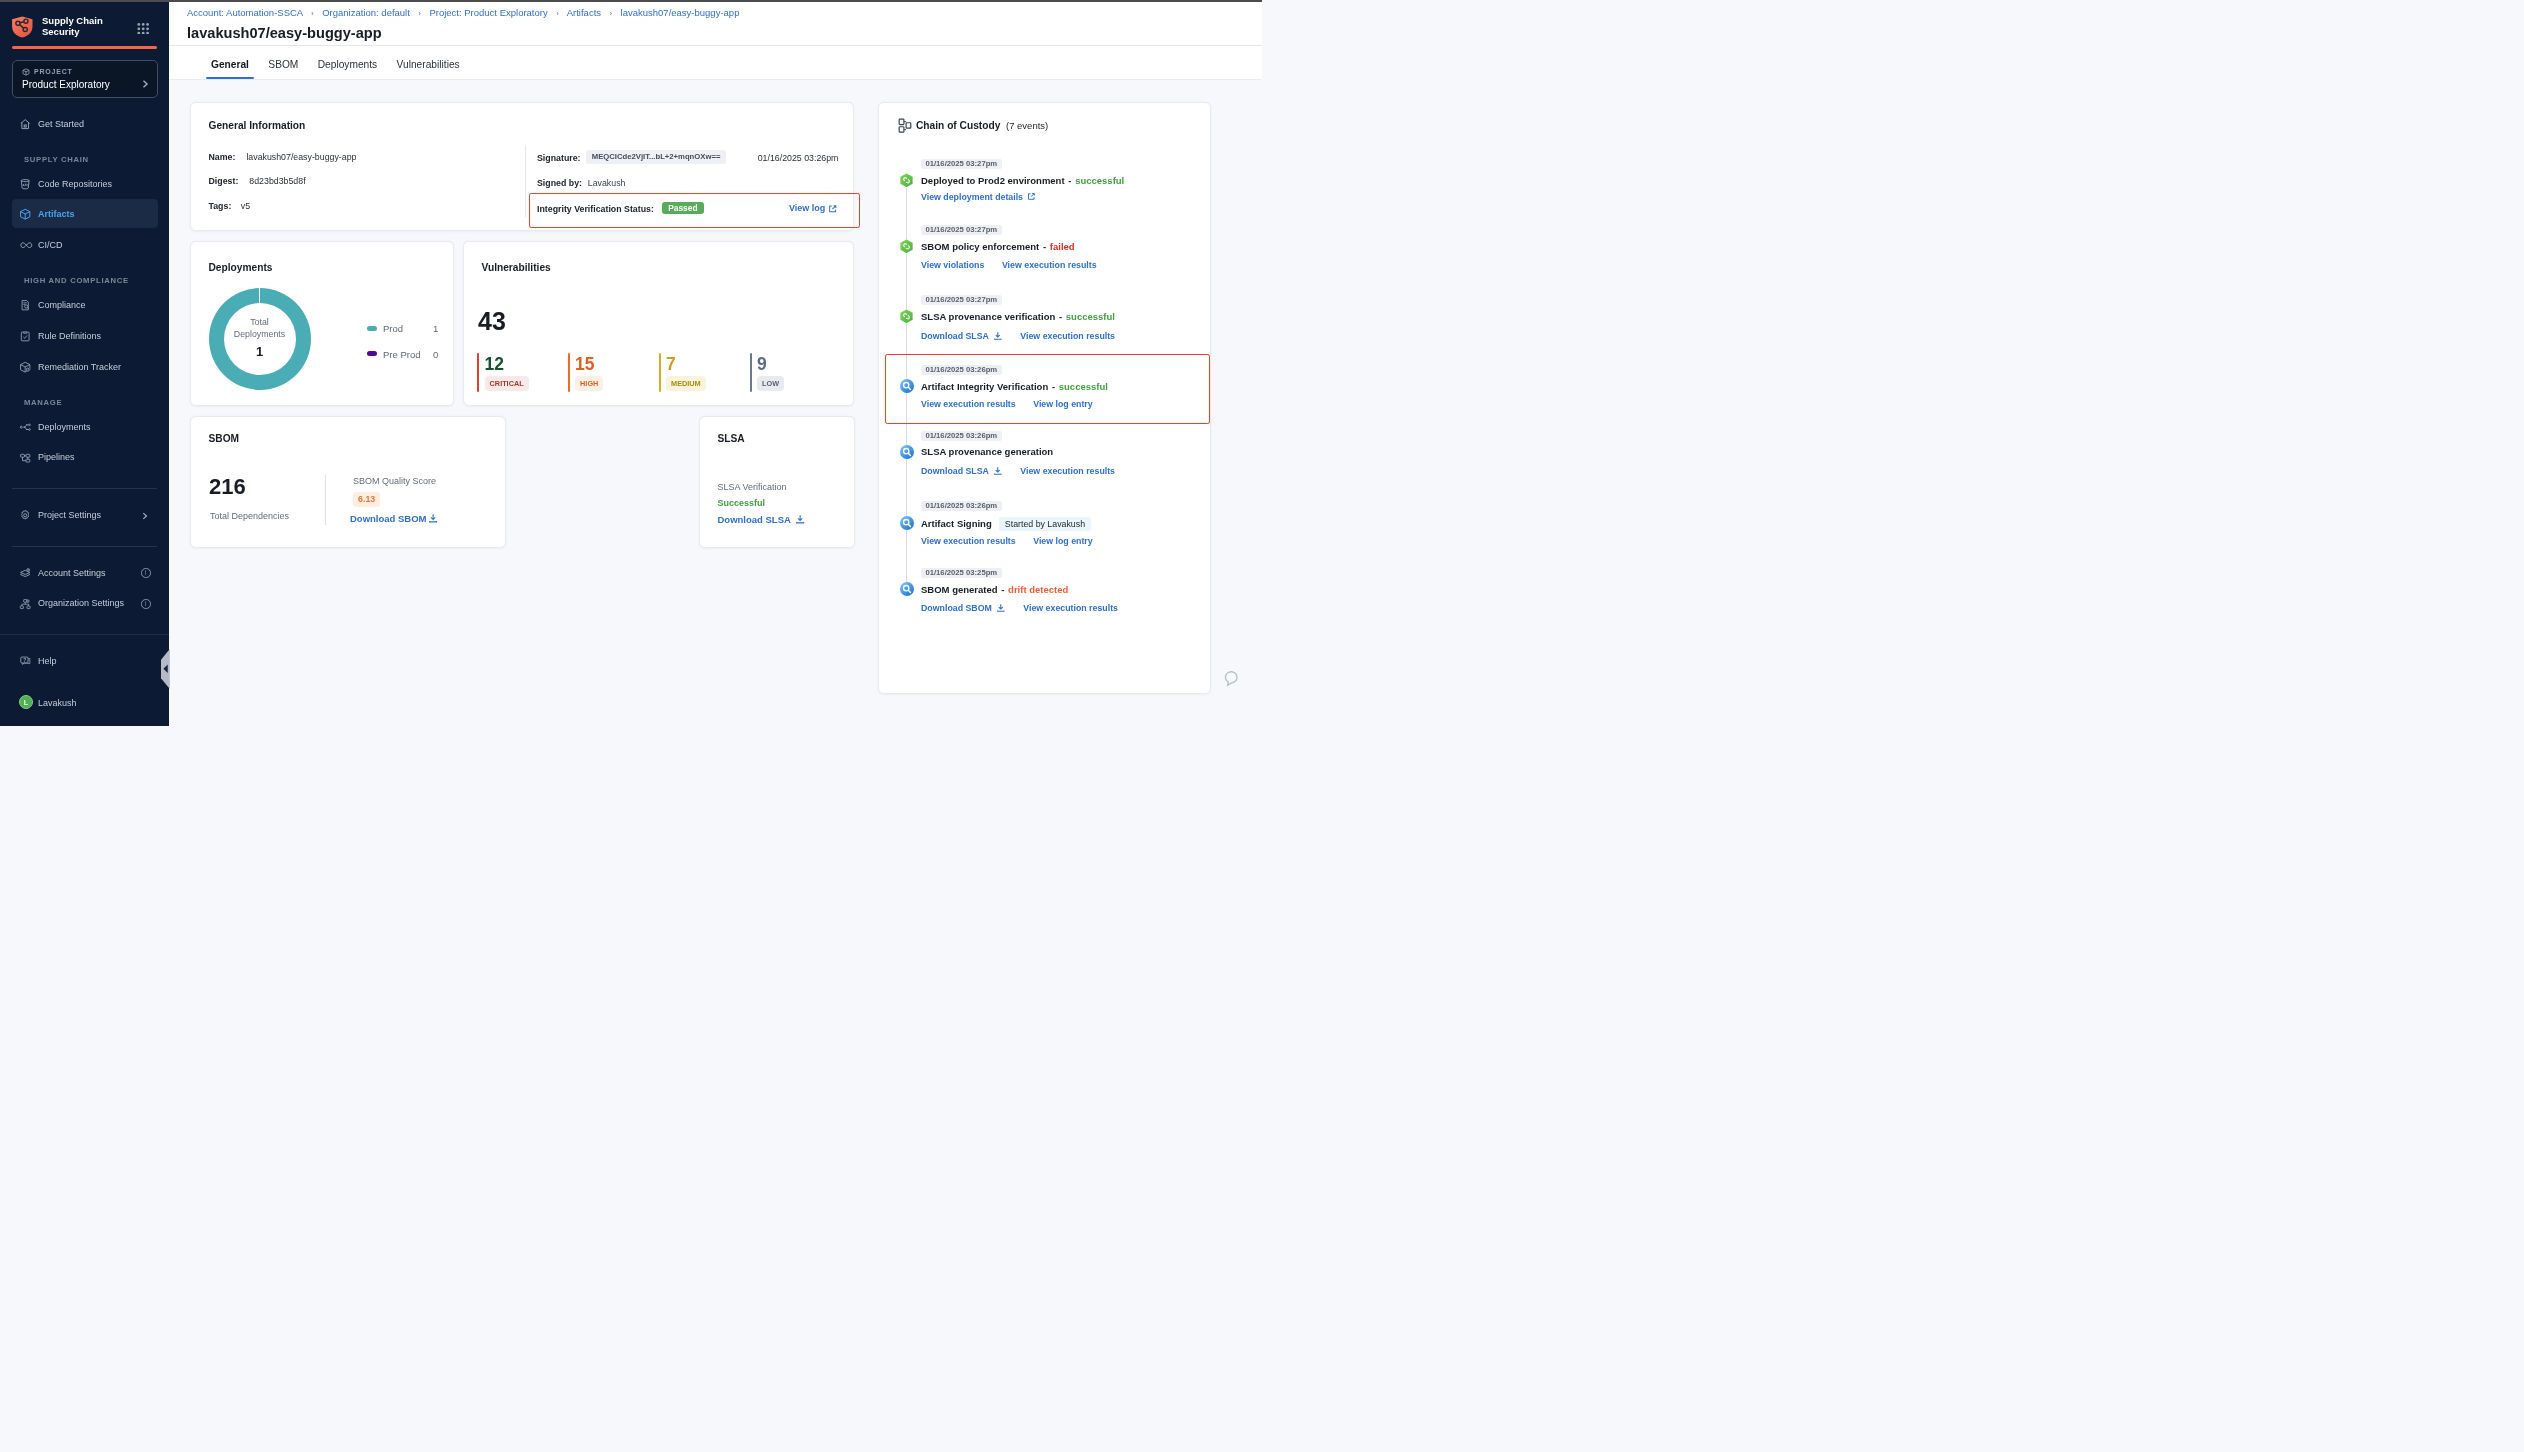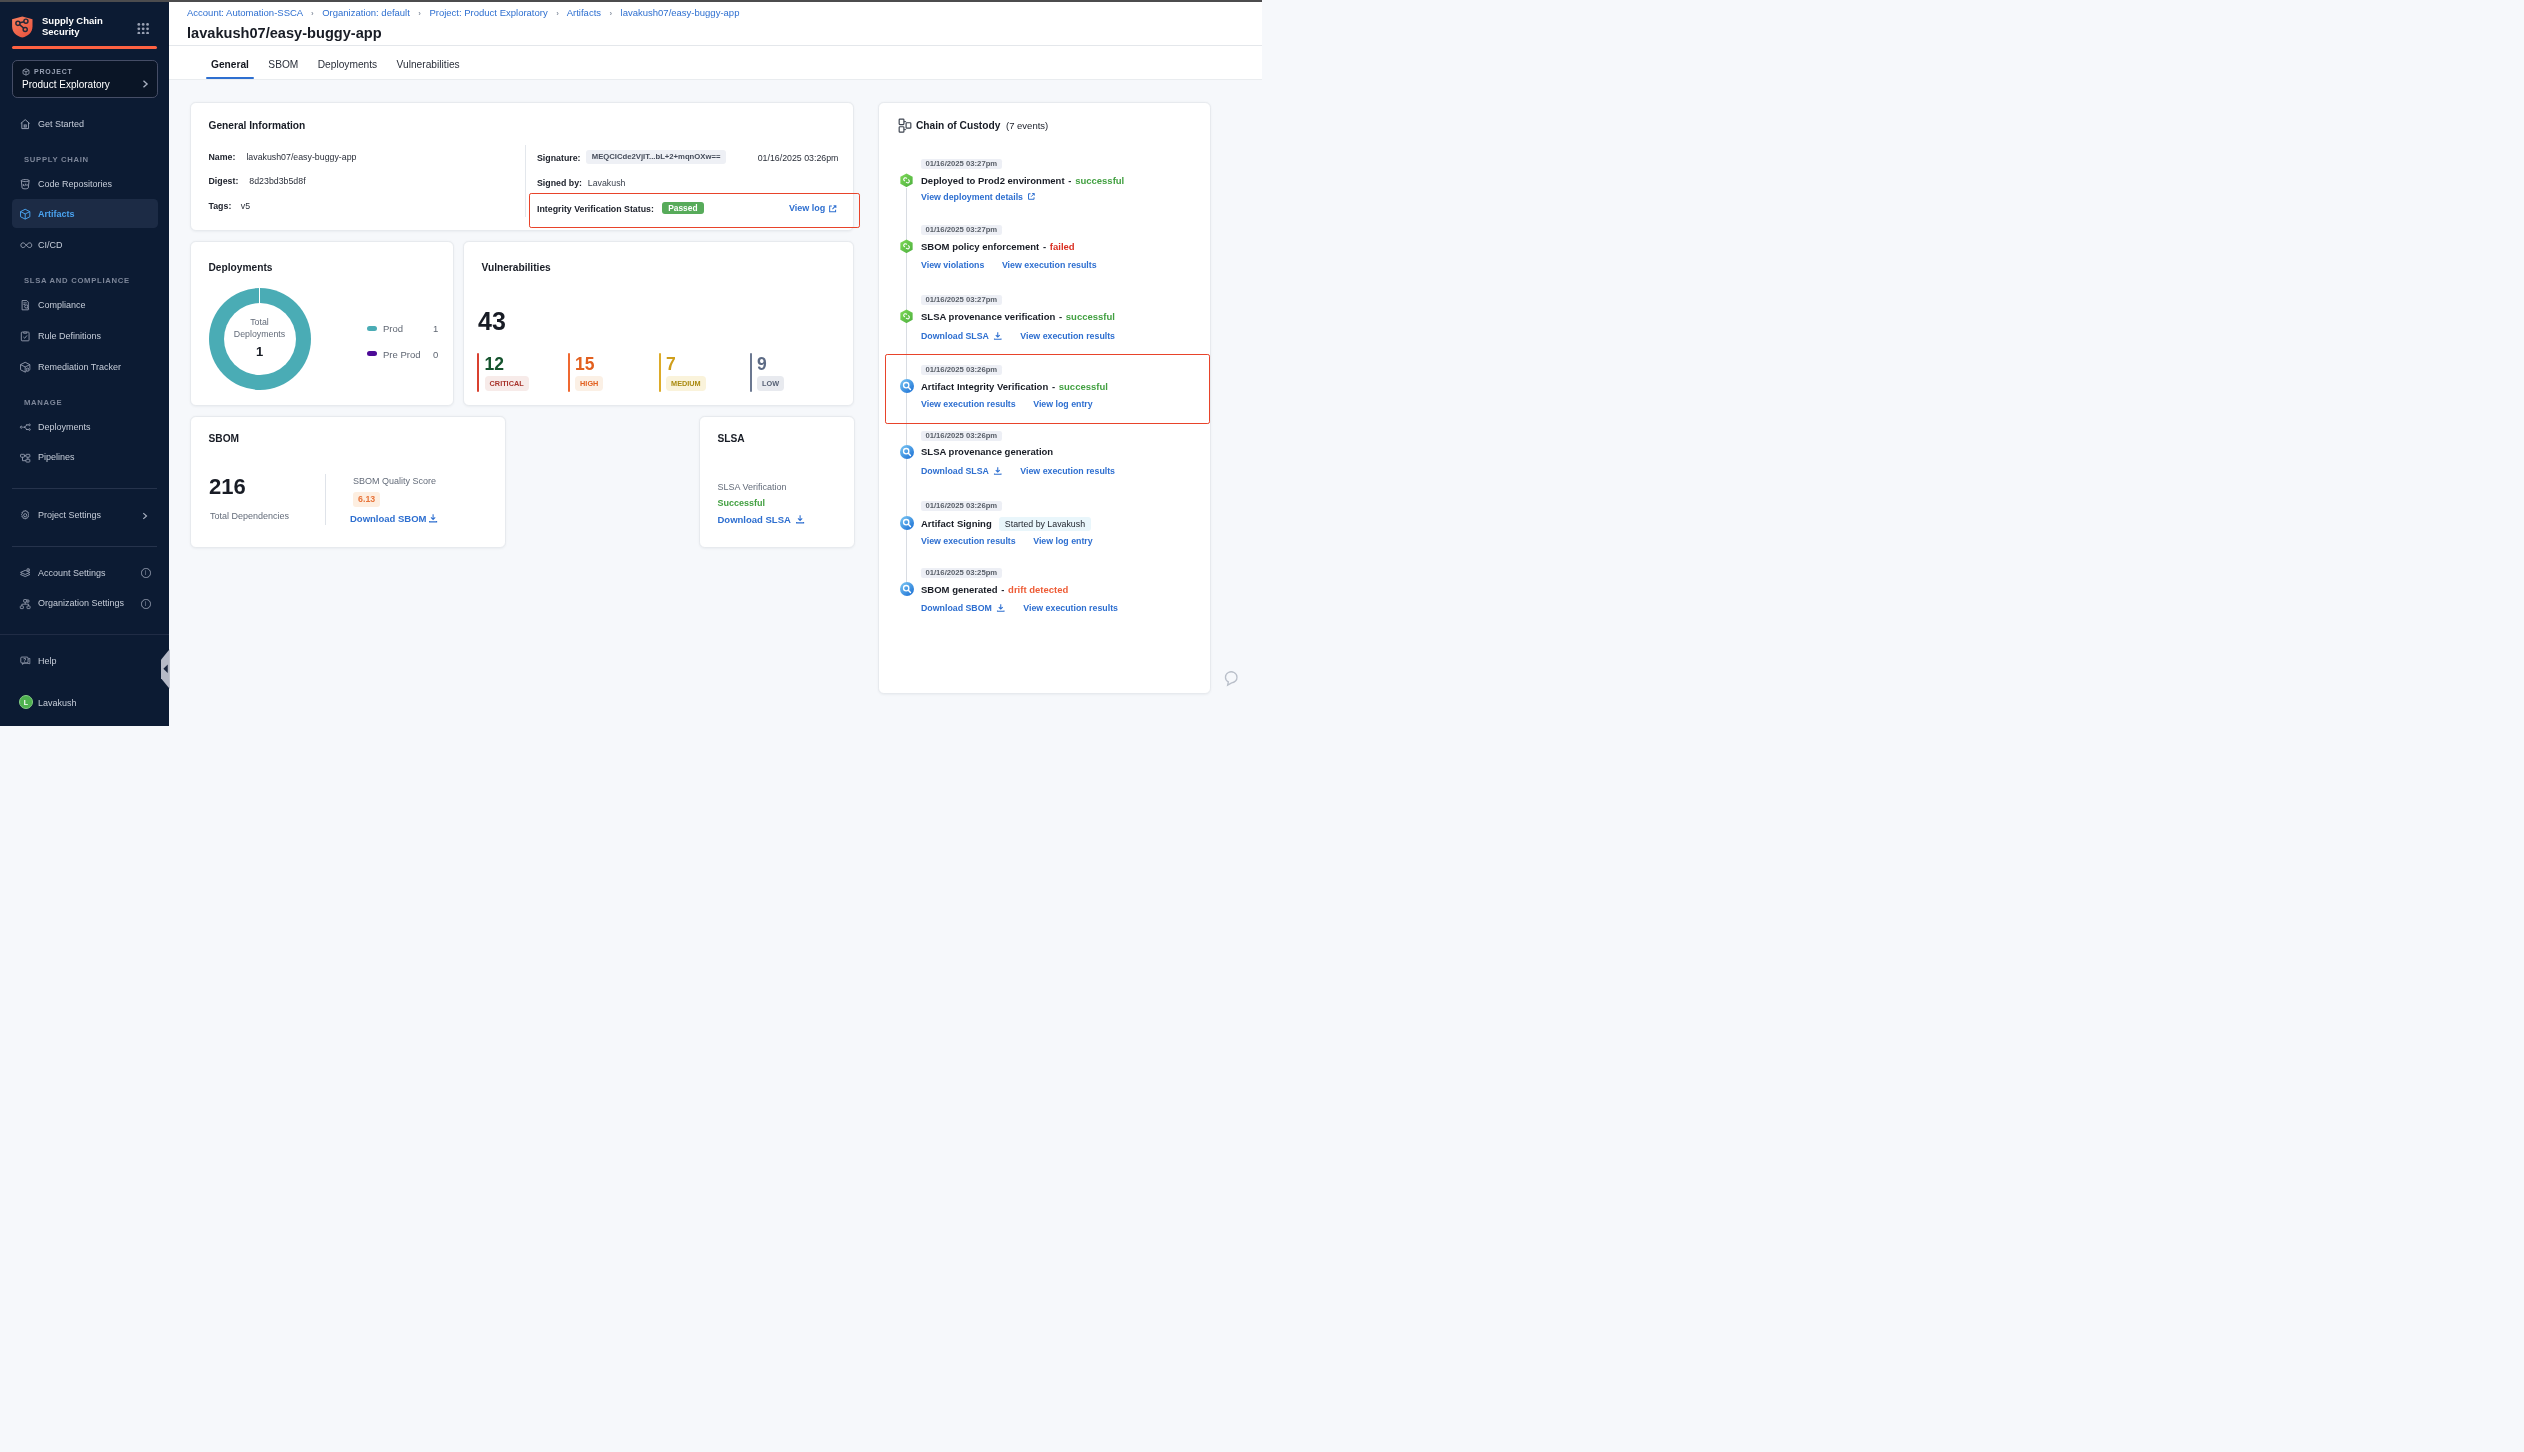--- a/index.html
+++ b/index.html
@@ -115,21 +115,21 @@
   <div class="abs" style="left:11.7px; top:197px; width:146px; height:29px; background:#1c2b45; border-radius:4.4px;"></div>
   <svg class="sb-ic" style="top:206px" viewBox="0 0 24 24" fill="none" stroke="#4aa3f0" stroke-width="1.9">
       <path d="M12 2.5 L21 7 V17 L12 21.5 L3 17 V7 Z"></path>
       <path d="M3 7 L12 11.5 L21 7 M12 11.5 V21.5"></path>
     </svg>
   <div class="sb-it" style="left:38px; top:207px; font-weight:bold; color:#4aa3f0;">Artifacts</div>
   <svg class="sb-ic" style="top:237px; width:14.6px;" viewBox="0 0 26 24" fill="none" stroke="#99a1b3" stroke-width="1.9">
       <path d="M13 12 C10 8.5 8.5 7.5 6.5 7.5 C4 7.5 2.5 9.5 2.5 12 C2.5 14.5 4 16.5 6.5 16.5 C8.5 16.5 10 15.5 13 12 C16 8.5 17.5 7.5 19.5 7.5 C22 7.5 23.5 9.5 23.5 12 C23.5 14.5 22 16.5 19.5 16.5 C17.5 16.5 16 15.5 13 12 Z"></path>
     </svg>
   <div class="sb-it" style="left:38px; top:238px;">CI/CD</div>
-  <div class="sb-sec" style="top:274px;">SLSA AND COMPLIANCE</div>
+  <div class="sb-sec" style="top:274px;">HIGH AND COMPLIANCE</div>
   <svg class="sb-ic" style="top:297px" viewBox="0 0 24 24" fill="none" stroke="#99a1b3" stroke-width="1.7">
       <path d="M6 3 H15 L18 6 V21 H6 Z"></path>
       <path d="M8.5 7.5 H15 M8.5 10.5 H12"></path>
       <circle cx="14" cy="14.5" r="3.1"></circle>
       <path d="M16.3 16.8 L19 19.5"></path>
     </svg>
   <div class="sb-it" style="left:38px; top:298px;">Compliance</div>
   <svg class="sb-ic" style="top:328px" viewBox="0 0 24 24" fill="none" stroke="#99a1b3" stroke-width="1.7">
       <rect x="4.5" y="4" width="15" height="17" rx="1.5"></rect>
       <path d="M9 4 H15 V6.5 H9 Z" fill="#0c1b33" stroke-width="1.4"></path>

